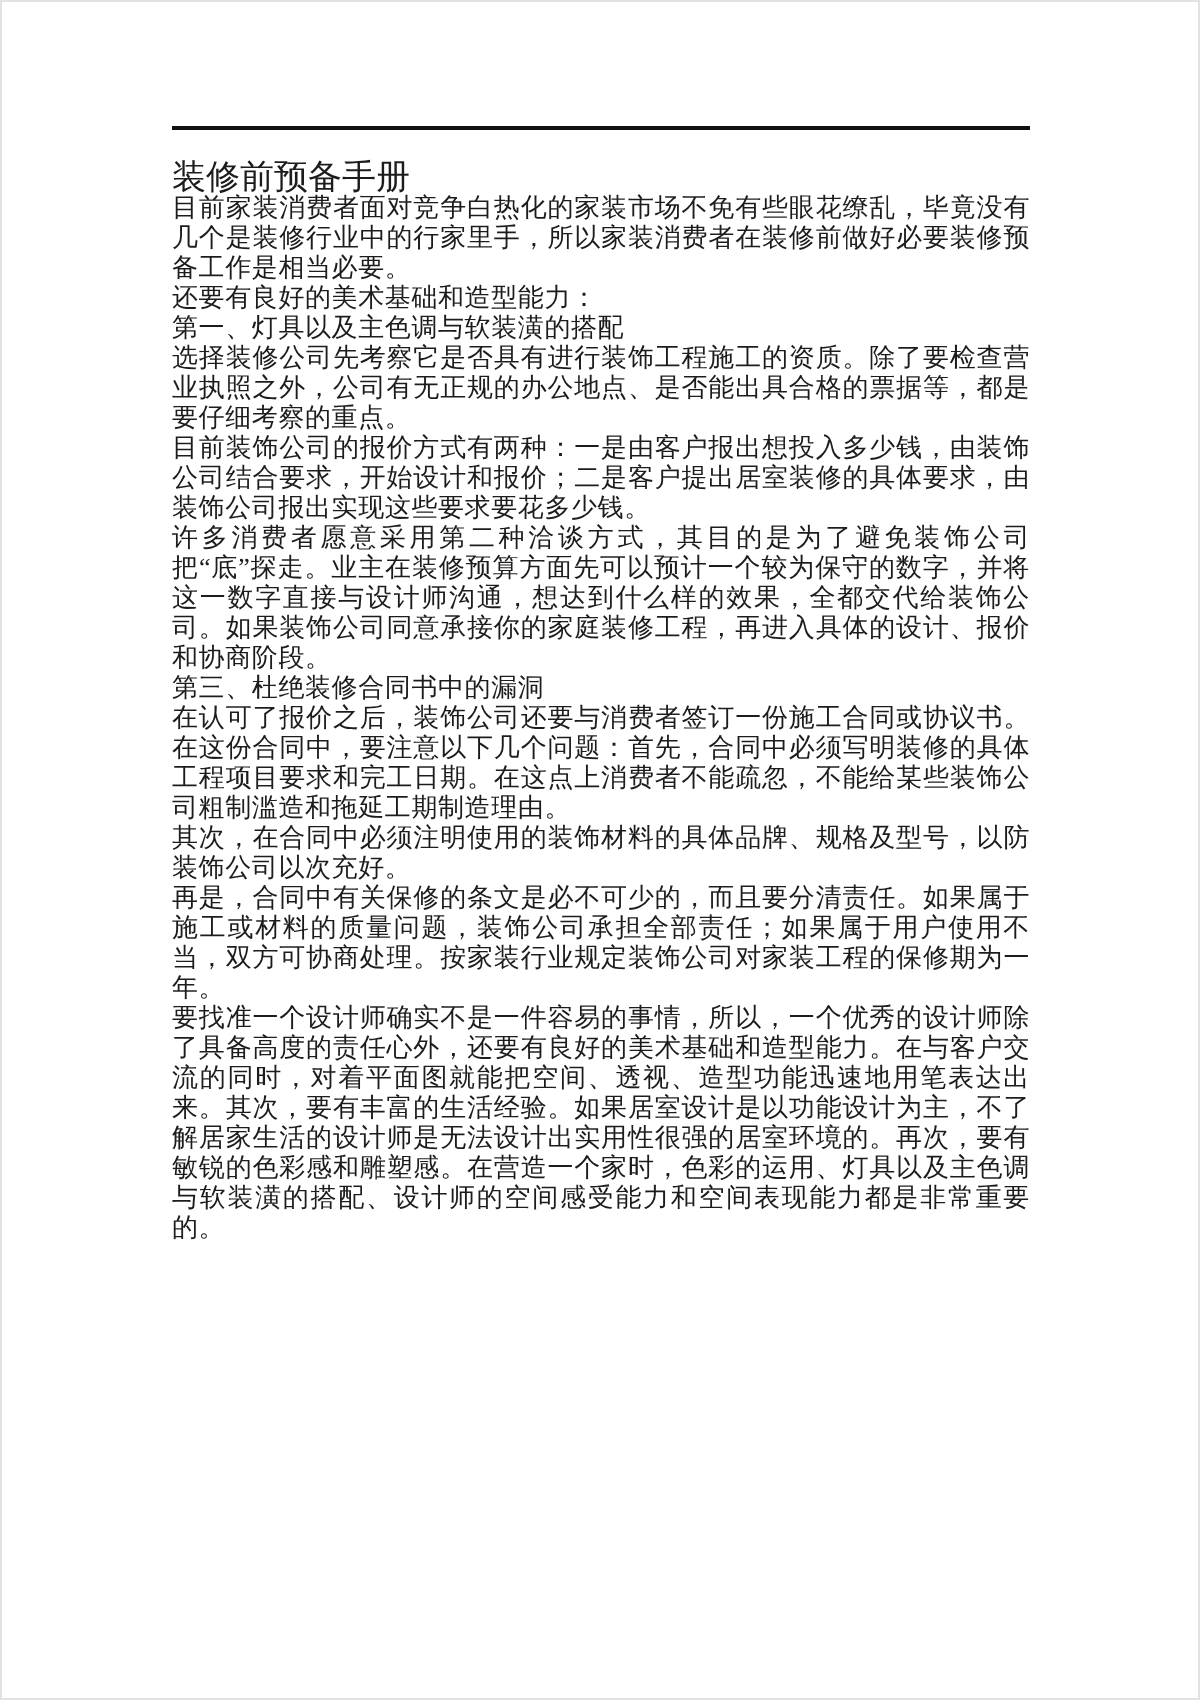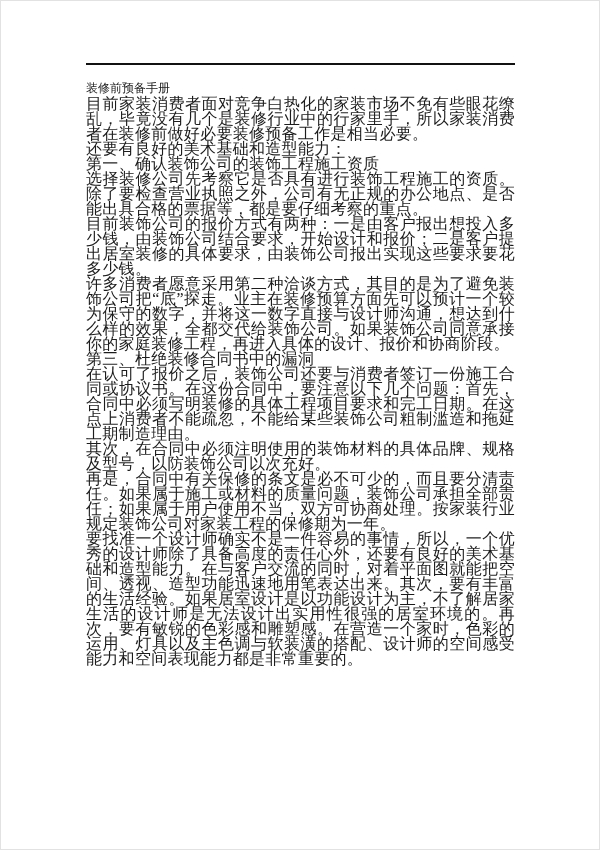--- a/index.html
+++ b/index.html
@@ -25,43 +25,43 @@
     right: 84px;
     top: 62px;
   }
   .top-rule {
     height: 0;
     border-top: 2px solid #111111;
     margin-bottom: 16px;
   }
   .doc-title {
     margin: 0;
-    font-size: 12px;
+    font-size: 17px;
     line-height: 15px;
     font-weight: normal;
   }
   .para {
     margin: 0;
-    font-size: 16px;
+    font-size: 13px;
     line-height: 15px;
     text-align: justify;
     word-break: break-all;
     letter-spacing: 0.3px;
   }
 </style>
 </head>
 <body>
 
 <div class="screen">
   <div class="content">
     <div class="top-rule"></div>
     <p class="doc-title">装修前预备手册</p>
     <p class="para">目前家装消费者面对竞争白热化的家装市场不免有些眼花缭乱，毕竟没有几个是装修行业中的行家里手，所以家装消费者在装修前做好必要装修预备工作是相当必要。</p>
     <p class="para">还要有良好的美术基础和造型能力：</p>
-    <p class="para">第一、确认装饰公司的装饰工程施工资质</p>
+    <p class="para">第一、灯具以及主色调与软装潢的搭配</p>
     <p class="para">选择装修公司先考察它是否具有进行装饰工程施工的资质。除了要检查营业执照之外，公司有无正规的办公地点、是否能出具合格的票据等，都是要仔细考察的重点。</p>
     <p class="para">目前装饰公司的报价方式有两种：一是由客户报出想投入多少钱，由装饰公司结合要求，开始设计和报价；二是客户提出居室装修的具体要求，由装饰公司报出实现这些要求要花多少钱。</p>
     <p class="para">许多消费者愿意采用第二种洽谈方式，其目的是为了避免装饰公司把“底”探走。业主在装修预算方面先可以预计一个较为保守的数字，并将这一数字直接与设计师沟通，想达到什么样的效果，全都交代给装饰公司。如果装饰公司同意承接你的家庭装修工程，再进入具体的设计、报价和协商阶段。</p>
     <p class="para">第三、杜绝装修合同书中的漏洞</p>
     <p class="para">在认可了报价之后，装饰公司还要与消费者签订一份施工合同或协议书。在这份合同中，要注意以下几个问题：首先，合同中必须写明装修的具体工程项目要求和完工日期。在这点上消费者不能疏忽，不能给某些装饰公司粗制滥造和拖延工期制造理由。</p>
     <p class="para">其次，在合同中必须注明使用的装饰材料的具体品牌、规格及型号，以防装饰公司以次充好。</p>
     <p class="para">再是，合同中有关保修的条文是必不可少的，而且要分清责任。如果属于施工或材料的质量问题，装饰公司承担全部责任；如果属于用户使用不当，双方可协商处理。按家装行业规定装饰公司对家装工程的保修期为一年。</p>
     <p class="para">要找准一个设计师确实不是一件容易的事情，所以，一个优秀的设计师除了具备高度的责任心外，还要有良好的美术基础和造型能力。在与客户交流的同时，对着平面图就能把空间、透视、造型功能迅速地用笔表达出来。其次，要有丰富的生活经验。如果居室设计是以功能设计为主，不了解居家生活的设计师是无法设计出实用性很强的居室环境的。再次，要有敏锐的色彩感和雕塑感。在营造一个家时，色彩的运用、灯具以及主色调与软装潢的搭配、设计师的空间感受能力和空间表现能力都是非常重要的。</p>
   </div>
 </div>

